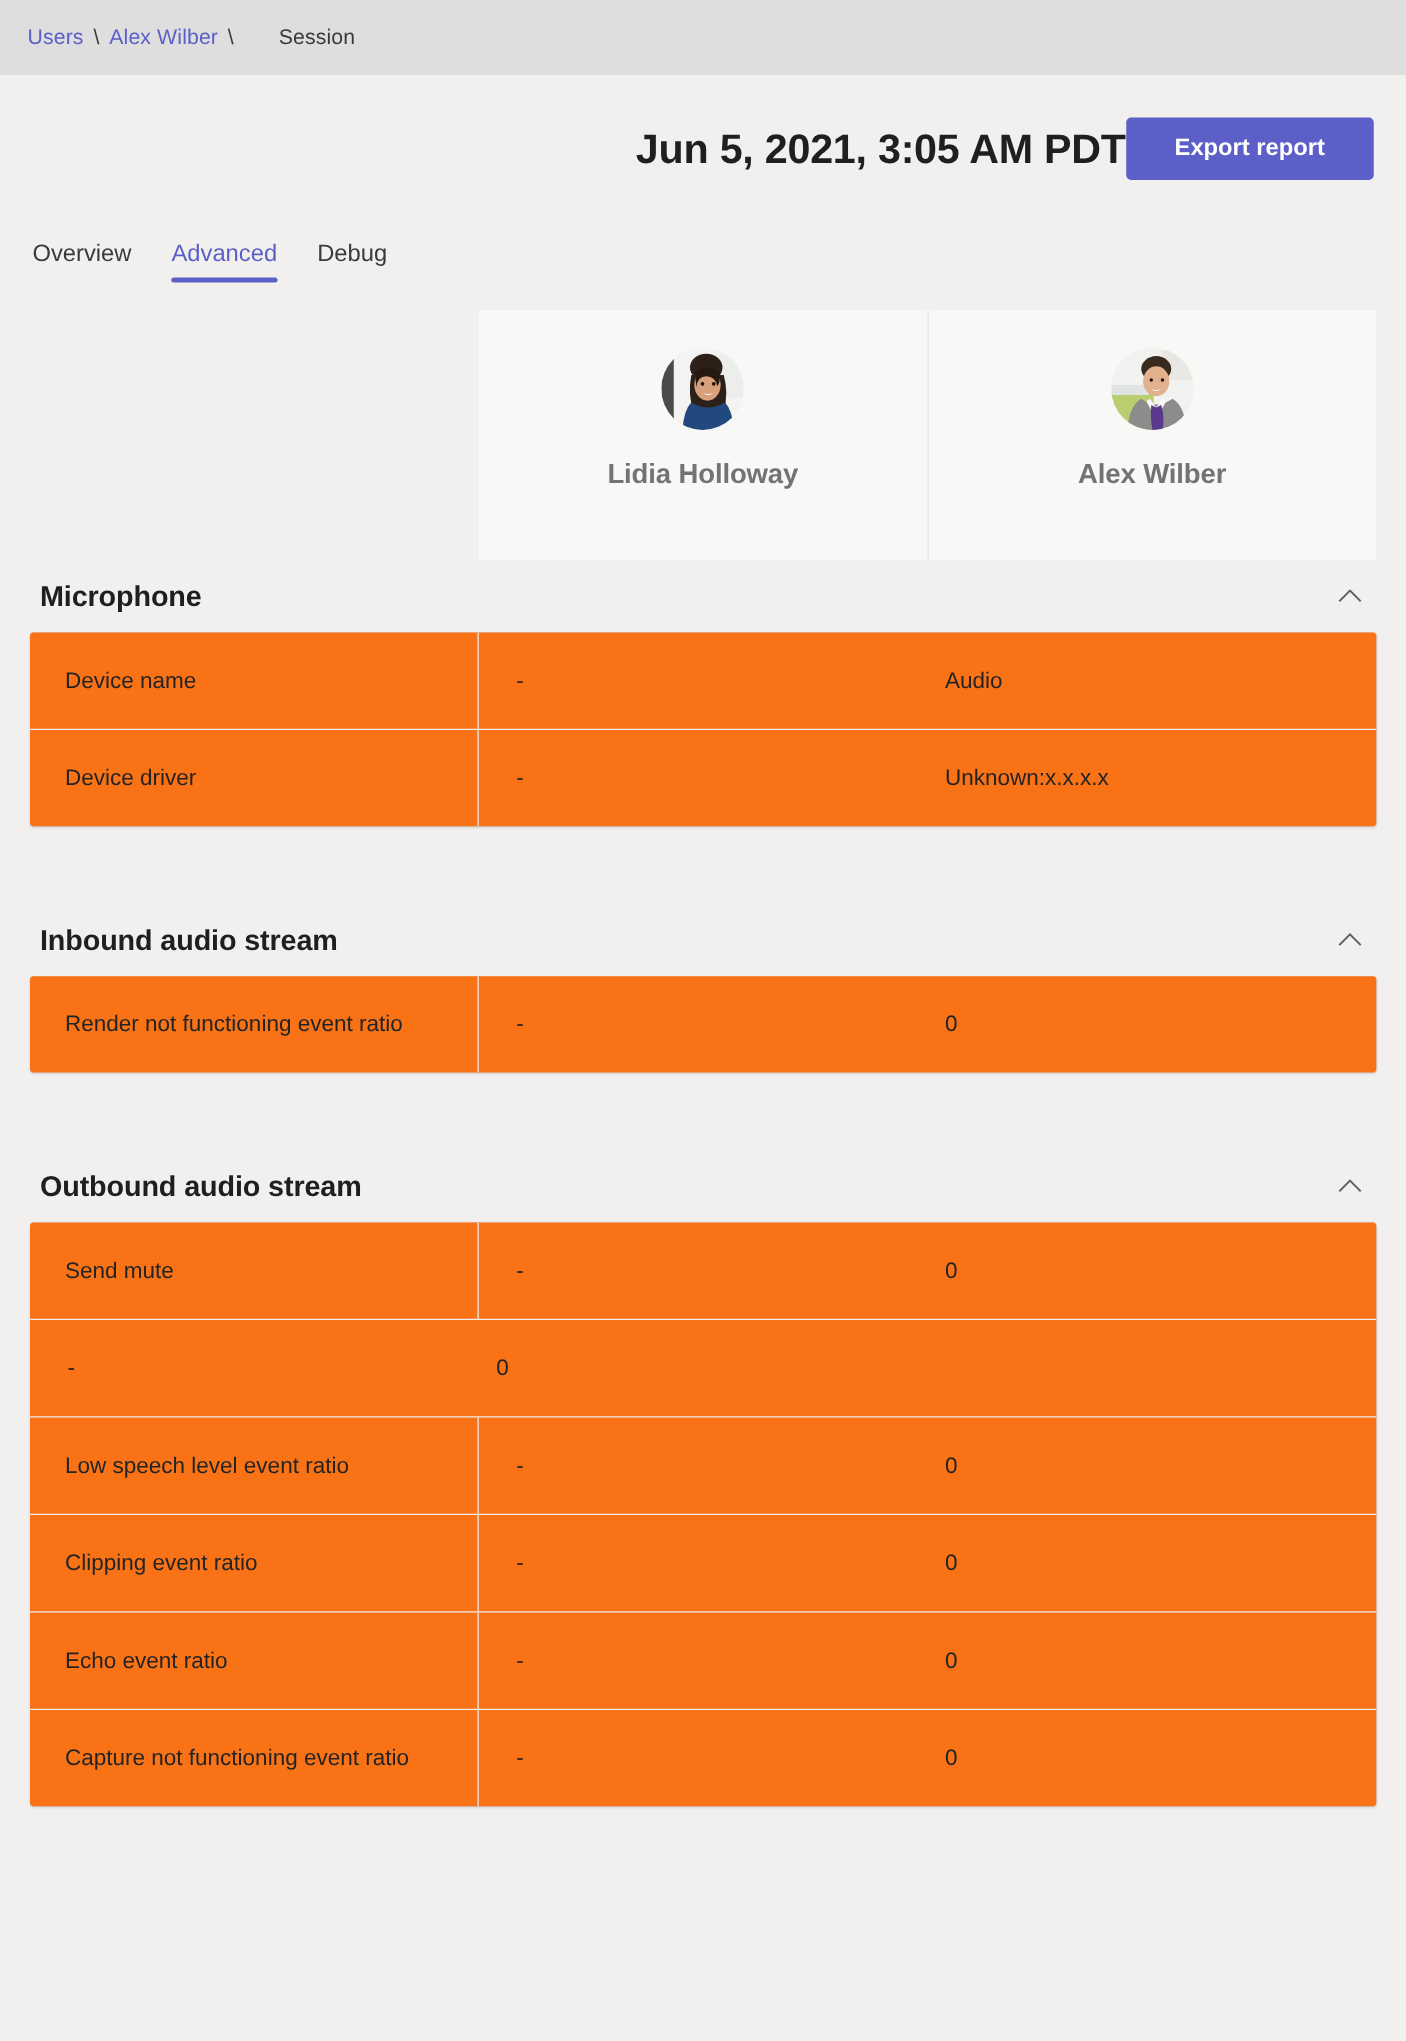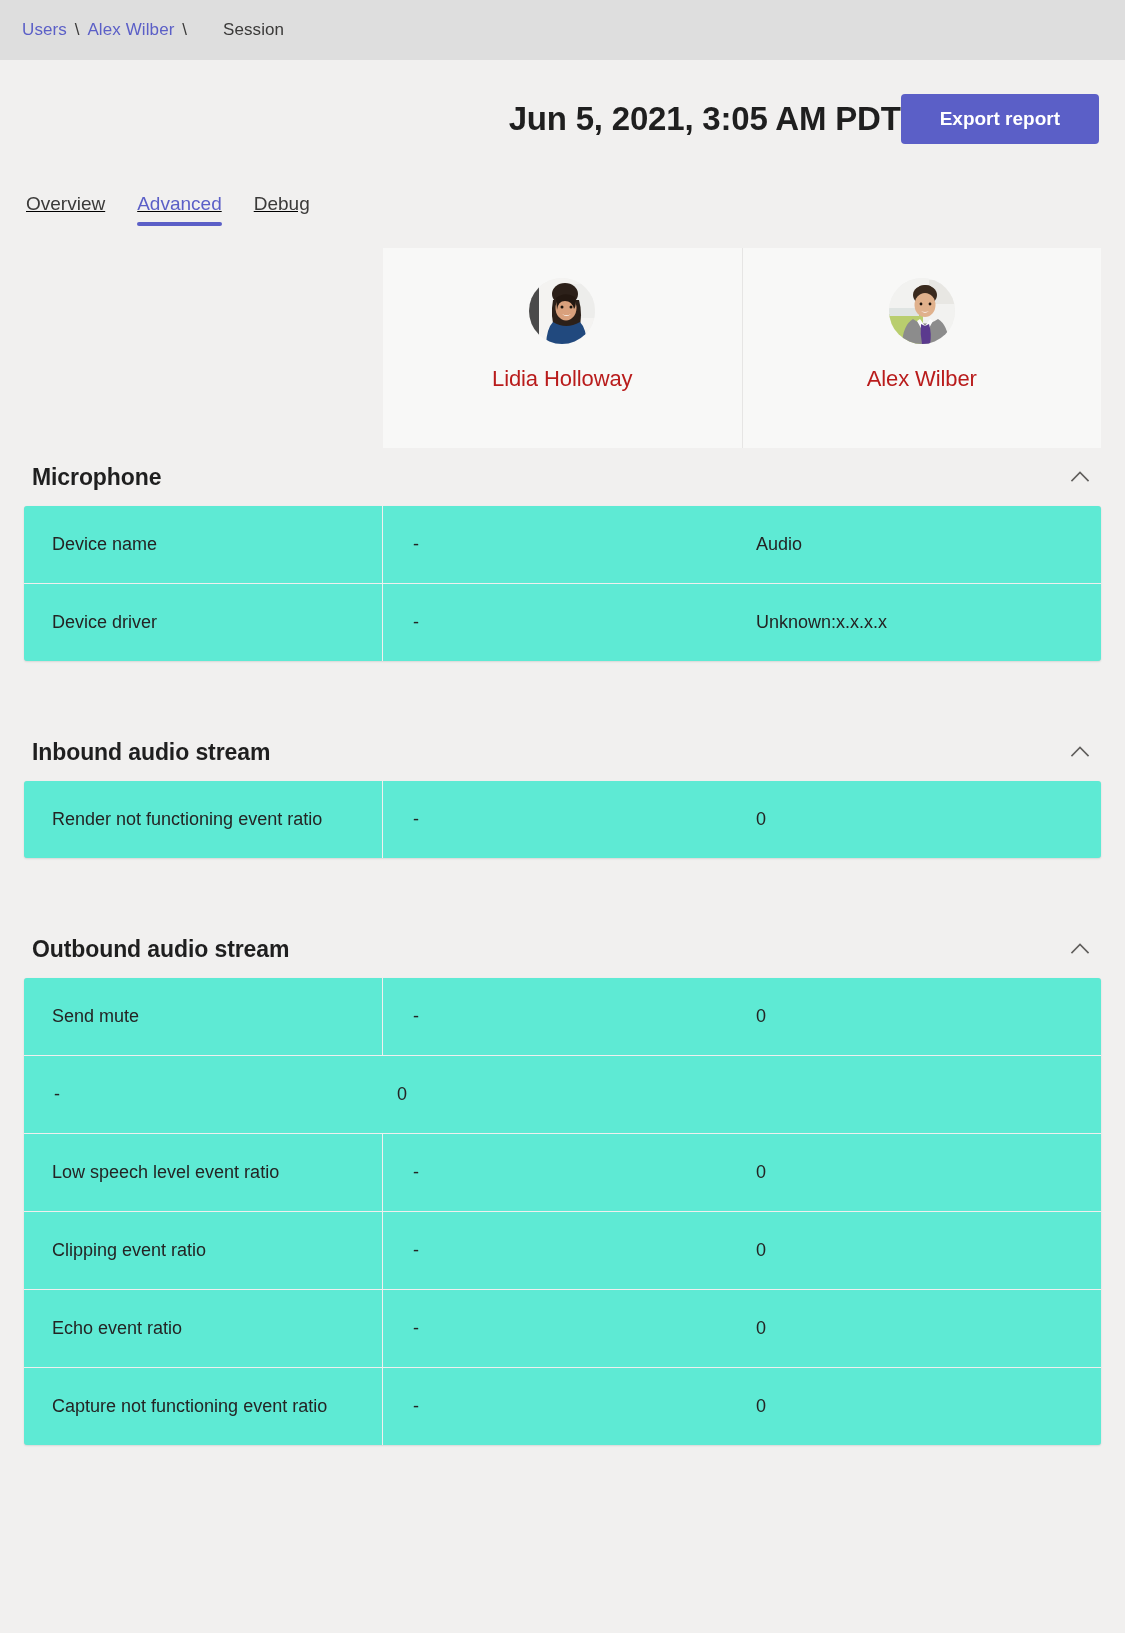--- a/index.html
+++ b/index.html
@@ -76,21 +76,20 @@
   }
 
   
   .tabs {
     display: flex;
     align-items: flex-end;
     gap: 0px;
     margin-top: 36px;
     padding-left: 26px;
     height: 42px;
-    text-decoration: underline;
   }
   .tab {
     position: relative;
     font-size: 19px;
     color: #3B3A39;
     padding: 0 16px 11px 16px;
     cursor: pointer;
     white-space: nowrap;
   }
   .tab:first-child { padding-left: 0; }
@@ -134,22 +133,22 @@
     overflow: hidden;
     position: relative;
     background: #EFEFEF;
     flex: none;
   }
   .avatar svg { display: block; width: 100%; height: 100%; }
 
   .participant-name {
     margin-top: 22px;
     font-size: 22px;
-    font-weight: normal;
-    color: #b91c1c;
+    font-weight: bold;
+    color: #737373;
     letter-spacing: -0.1px;
     white-space: nowrap;
   }
 
   
   .section { padding: 0 24px; }
   .section-header {
     display: flex;
     align-items: center;
     justify-content: space-between;
@@ -159,21 +158,21 @@
   }
   .section-title {
     font-size: 23px;
     font-weight: bold;
     color: #1F1F1F;
     letter-spacing: -0.1px;
   }
   .chevron { width: 26px; height: 26px; display: block; }
 
   .metrics-table {
-    background: #5eead4;
+    background: #f97316;
     border-radius: 3px;
     box-shadow: 0 1px 2px rgba(0,0,0,0.10), 0 0 1px rgba(0,0,0,0.07);
     overflow: hidden;
   }
   .metric-row {
     display: flex;
     border-bottom: 1px solid #F0EFEE;
     min-height: 74px;
   }
   .metric-row:last-child { border-bottom: none; }

